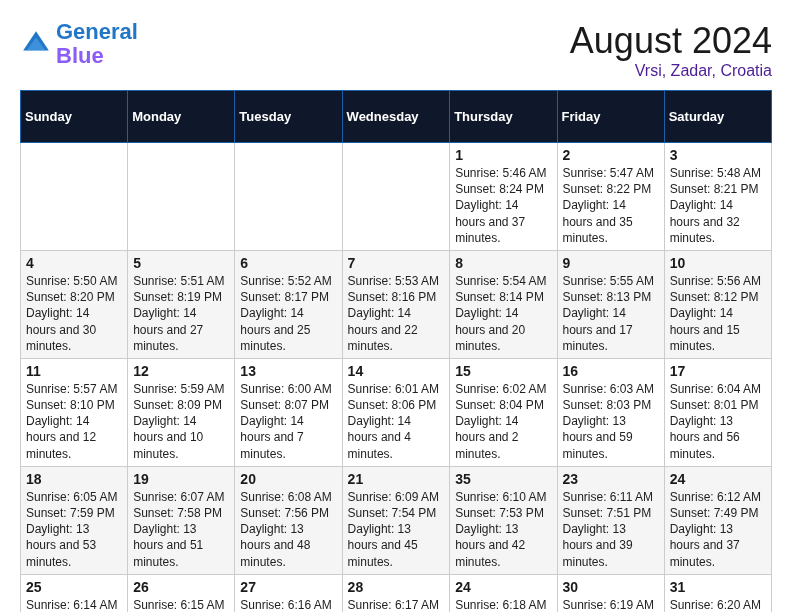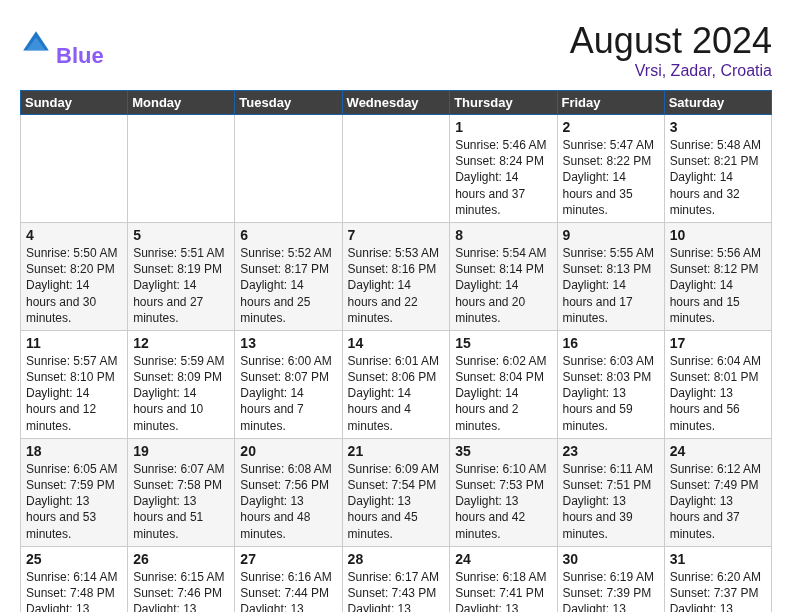--- a/index.html
+++ b/index.html
@@ -45,23 +45,23 @@
     .location {
       font-size: 16px;
       color: #4c1d95;
     }
     table {
       width: 100%;
       border-collapse: collapse;
       font-size: 11px;
     }
     thead tr th {
-      background-color: #404040;
+      background-color: #0f172a;
       color: #fff;
-      padding: 4px 4px;
+      padding: 18px 4px;
       text-align: left;
       font-weight: bold;
       font-size: 13px;
       border: 1px solid #1a5fa8;
     }
     tbody tr td {
       border: 1px solid #ccc;
       vertical-align: top;
       padding: 4px 5px;
       width: 108px;
@@ -97,21 +97,21 @@
 </head>
 <body>
 
 <div class="header">
   <div class="logo">
     <svg class="logo-icon" viewBox="0 0 40 40">
       <polygon points="20,4 36,28 4,28" fill="#2176c7"></polygon>
       <polygon points="20,12 32,28 8,28" fill="#5aabee" opacity="0.5"></polygon>
     </svg>
     <div class="logo-text">
-      <br>
+      <span style="color:#2176c7">General</span><br>
       <span>Blue</span>
     </div>
   </div>
   <div class="title-area">
     <div class="month-year">August 2024</div>
     <div class="location">Vrsi, Zadar, Croatia</div>
   </div>
 </div>
 
 <table>

